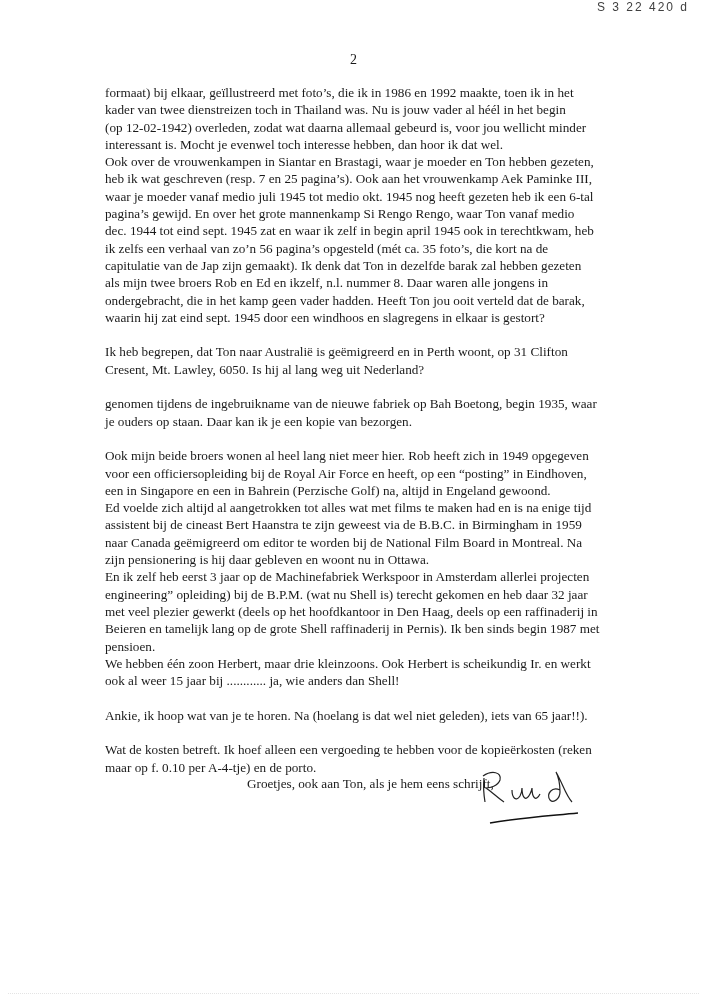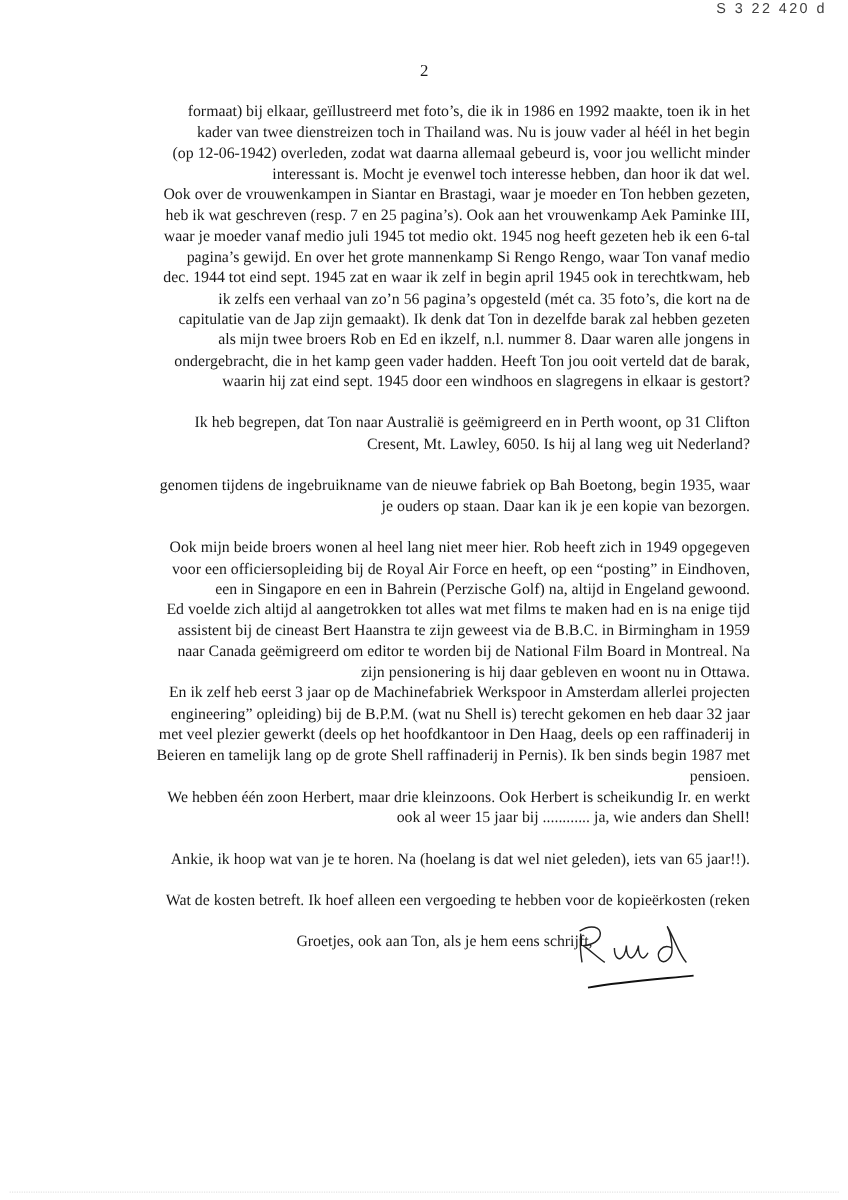--- a/index.html
+++ b/index.html
@@ -6,37 +6,37 @@
   body { width: 707px; height: 1000px; position: relative; overflow: hidden;
          font-family: "Liberation Serif", "DejaVu Serif", serif; color: #1a1a1a; }
   .stamp { position: absolute; top: 0; right: 18px; font-family: "Liberation Sans", sans-serif;
            font-size: 12px; color: #404040; letter-spacing: 2px; }
   .page-num { position: absolute; top: 52px; left: 0; width: 707px; text-align: center;
               font-size: 14px; }
   .body-text { position: absolute; top: 84px; left: 105px; width: 520px;
                font-size: 13.2px; line-height: 17.3px; }
   .para { margin: 0; }
   .gap { height: 17.3px; }
-  .line { display: block; white-space: nowrap; text-align: right; }
+  .line { display: block; white-space: nowrap; }
   .closing { position: absolute; top: 776px; left: 247px; font-size: 13.2px; }
   .signature { position: absolute; top: 768px; left: 478px; width: 130px; height: 70px; }
   .footer-noise { position: absolute; bottom: 4px; left: 8px; right: 8px; height: 2px;
                   border-top: 1px dotted #e4e4e4; }
 </style>
 </head>
 <body>
 
 <div class="stamp">S 3 22 420 d</div>
 <div class="page-num">2</div>
 
 <div class="body-text" id="letter-body">
     <div class="para">
       <span class="line">formaat) bij elkaar, geïllustreerd met foto’s, die ik in 1986 en 1992 maakte, toen ik in het</span>
       <span class="line">kader van twee dienstreizen toch in Thailand was. Nu is jouw vader al héél in het begin</span>
-      <span class="line">(op 12-06-1942) overleden, zodat wat daarna allemaal gebeurd is, voor jou wellicht minder</span>
+      <span class="line">(op 12-02-1942) overleden, zodat wat daarna allemaal gebeurd is, voor jou wellicht minder</span>
       <span class="line">interessant is. Mocht je evenwel toch interesse hebben, dan hoor ik dat wel.</span>
       <span class="line">Ook over de vrouwenkampen in Siantar en Brastagi, waar je moeder en Ton hebben gezeten,</span>
       <span class="line">heb ik wat geschreven (resp. 7 en 25 pagina’s). Ook aan het vrouwenkamp Aek Paminke III,</span>
       <span class="line">waar je moeder vanaf medio juli 1945 tot medio okt. 1945 nog heeft gezeten heb ik een 6-tal</span>
       <span class="line">pagina’s gewijd. En over het grote mannenkamp Si Rengo Rengo, waar Ton vanaf medio</span>
       <span class="line">dec. 1944 tot eind sept. 1945 zat en waar ik zelf in begin april 1945 ook in terechtkwam, heb</span>
       <span class="line">ik zelfs een verhaal van zo’n 56 pagina’s opgesteld (mét ca. 35 foto’s, die kort na de</span>
       <span class="line">capitulatie van de Jap zijn gemaakt). Ik denk dat Ton in dezelfde barak zal hebben gezeten</span>
       <span class="line">als mijn twee broers Rob en Ed en ikzelf, n.l. nummer 8. Daar waren alle jongens in</span>
       <span class="line">ondergebracht, die in het kamp geen vader hadden. Heeft Ton jou ooit verteld dat de barak,</span>
@@ -69,20 +69,21 @@
       <span class="line">We hebben één zoon Herbert, maar drie kleinzoons. Ook Herbert is scheikundig Ir. en werkt</span>
       <span class="line">ook al weer 15 jaar bij ............ ja, wie anders dan Shell!</span>
     </div>
     <div class="gap"></div>
     <div class="para">
       <span class="line">Ankie, ik hoop wat van je te horen. Na (hoelang is dat wel niet geleden), iets van 65 jaar!!).</span>
     </div>
     <div class="gap"></div>
     <div class="para">
       <span class="line">Wat de kosten betreft. Ik hoef alleen een vergoeding te hebben voor de kopieërkosten (reken</span>
+      <span class="line">maar op f. 0.10 per A-4-tje) en de porto.</span>
     </div>
   </div>
 
 <div class="closing">Groetjes, ook aan Ton, als je hem eens schrijft,</div>
 
 <div class="signature" title="Ruud">
   <svg width="130" height="70" viewBox="0 0 130 70">
     <path d="M6 10 C5 20 6 28 7 34" stroke="#222" stroke-width="1.2" fill="none"></path>
     <path d="M5 8 C14 2 24 4 22 12 C20 18 12 20 8 20 C14 24 20 30 26 34" stroke="#222" stroke-width="1.2" fill="none"></path>
     <path d="M34 22 C34 30 38 34 42 28 C44 24 44 22 44 20 C44 30 48 34 52 26 C53 24 54 22 54 20 C54 30 58 34 62 26" stroke="#222" stroke-width="1.2" fill="none"></path>

